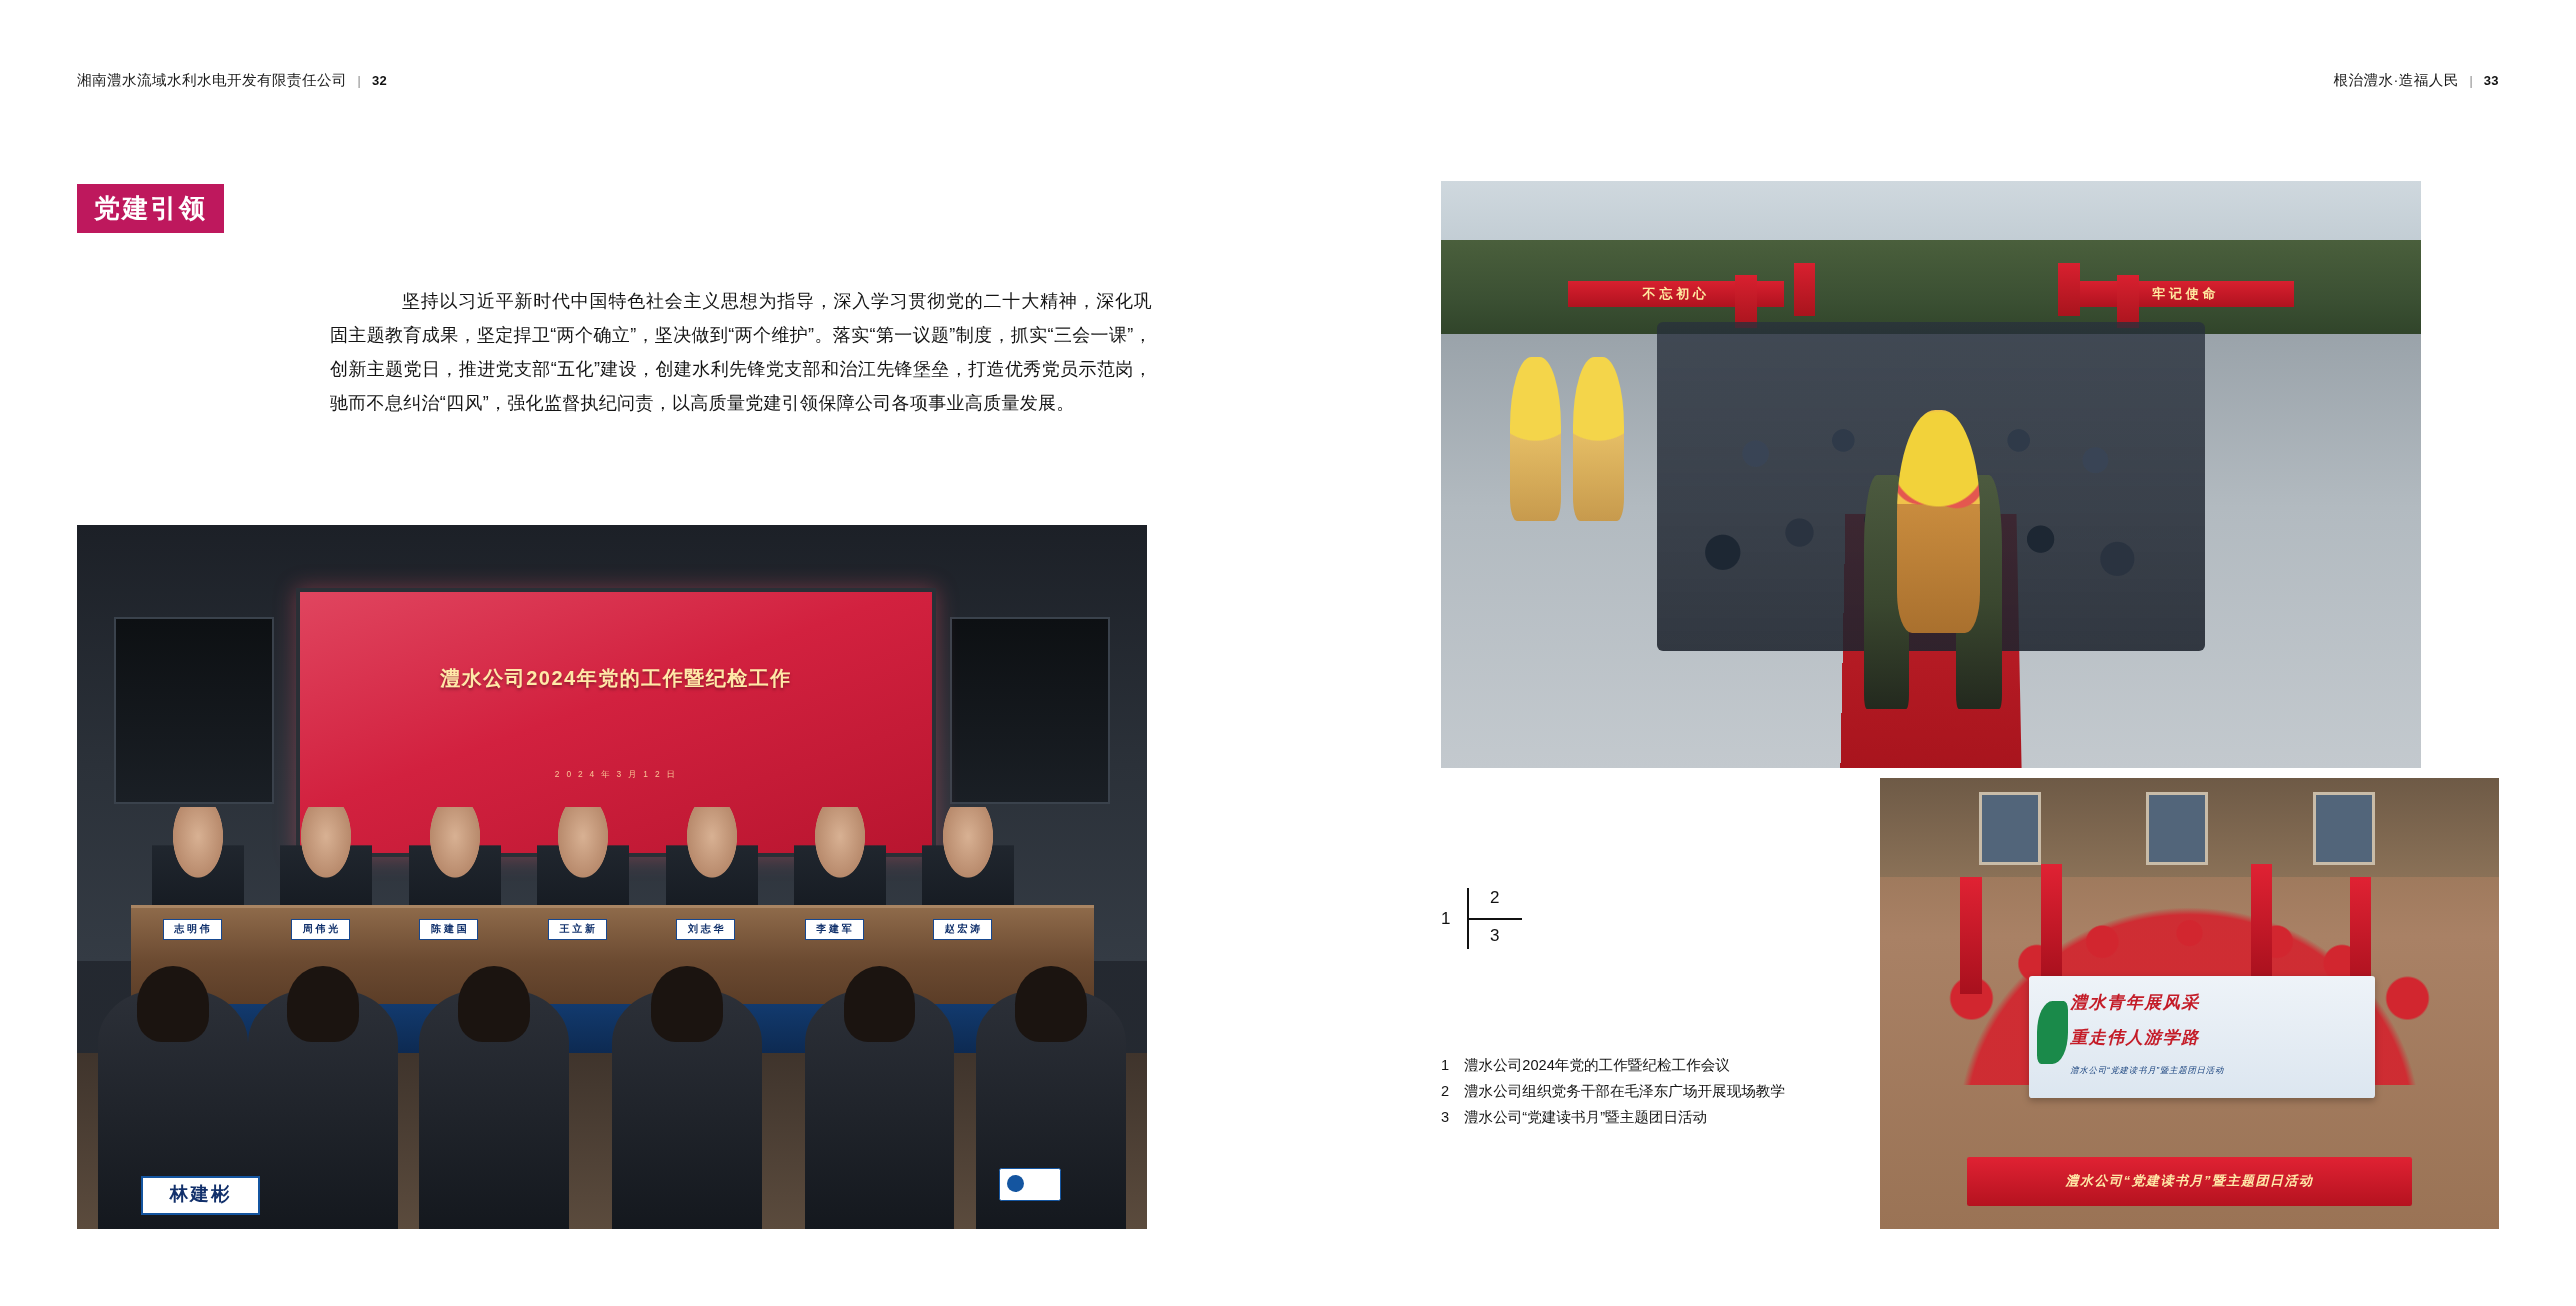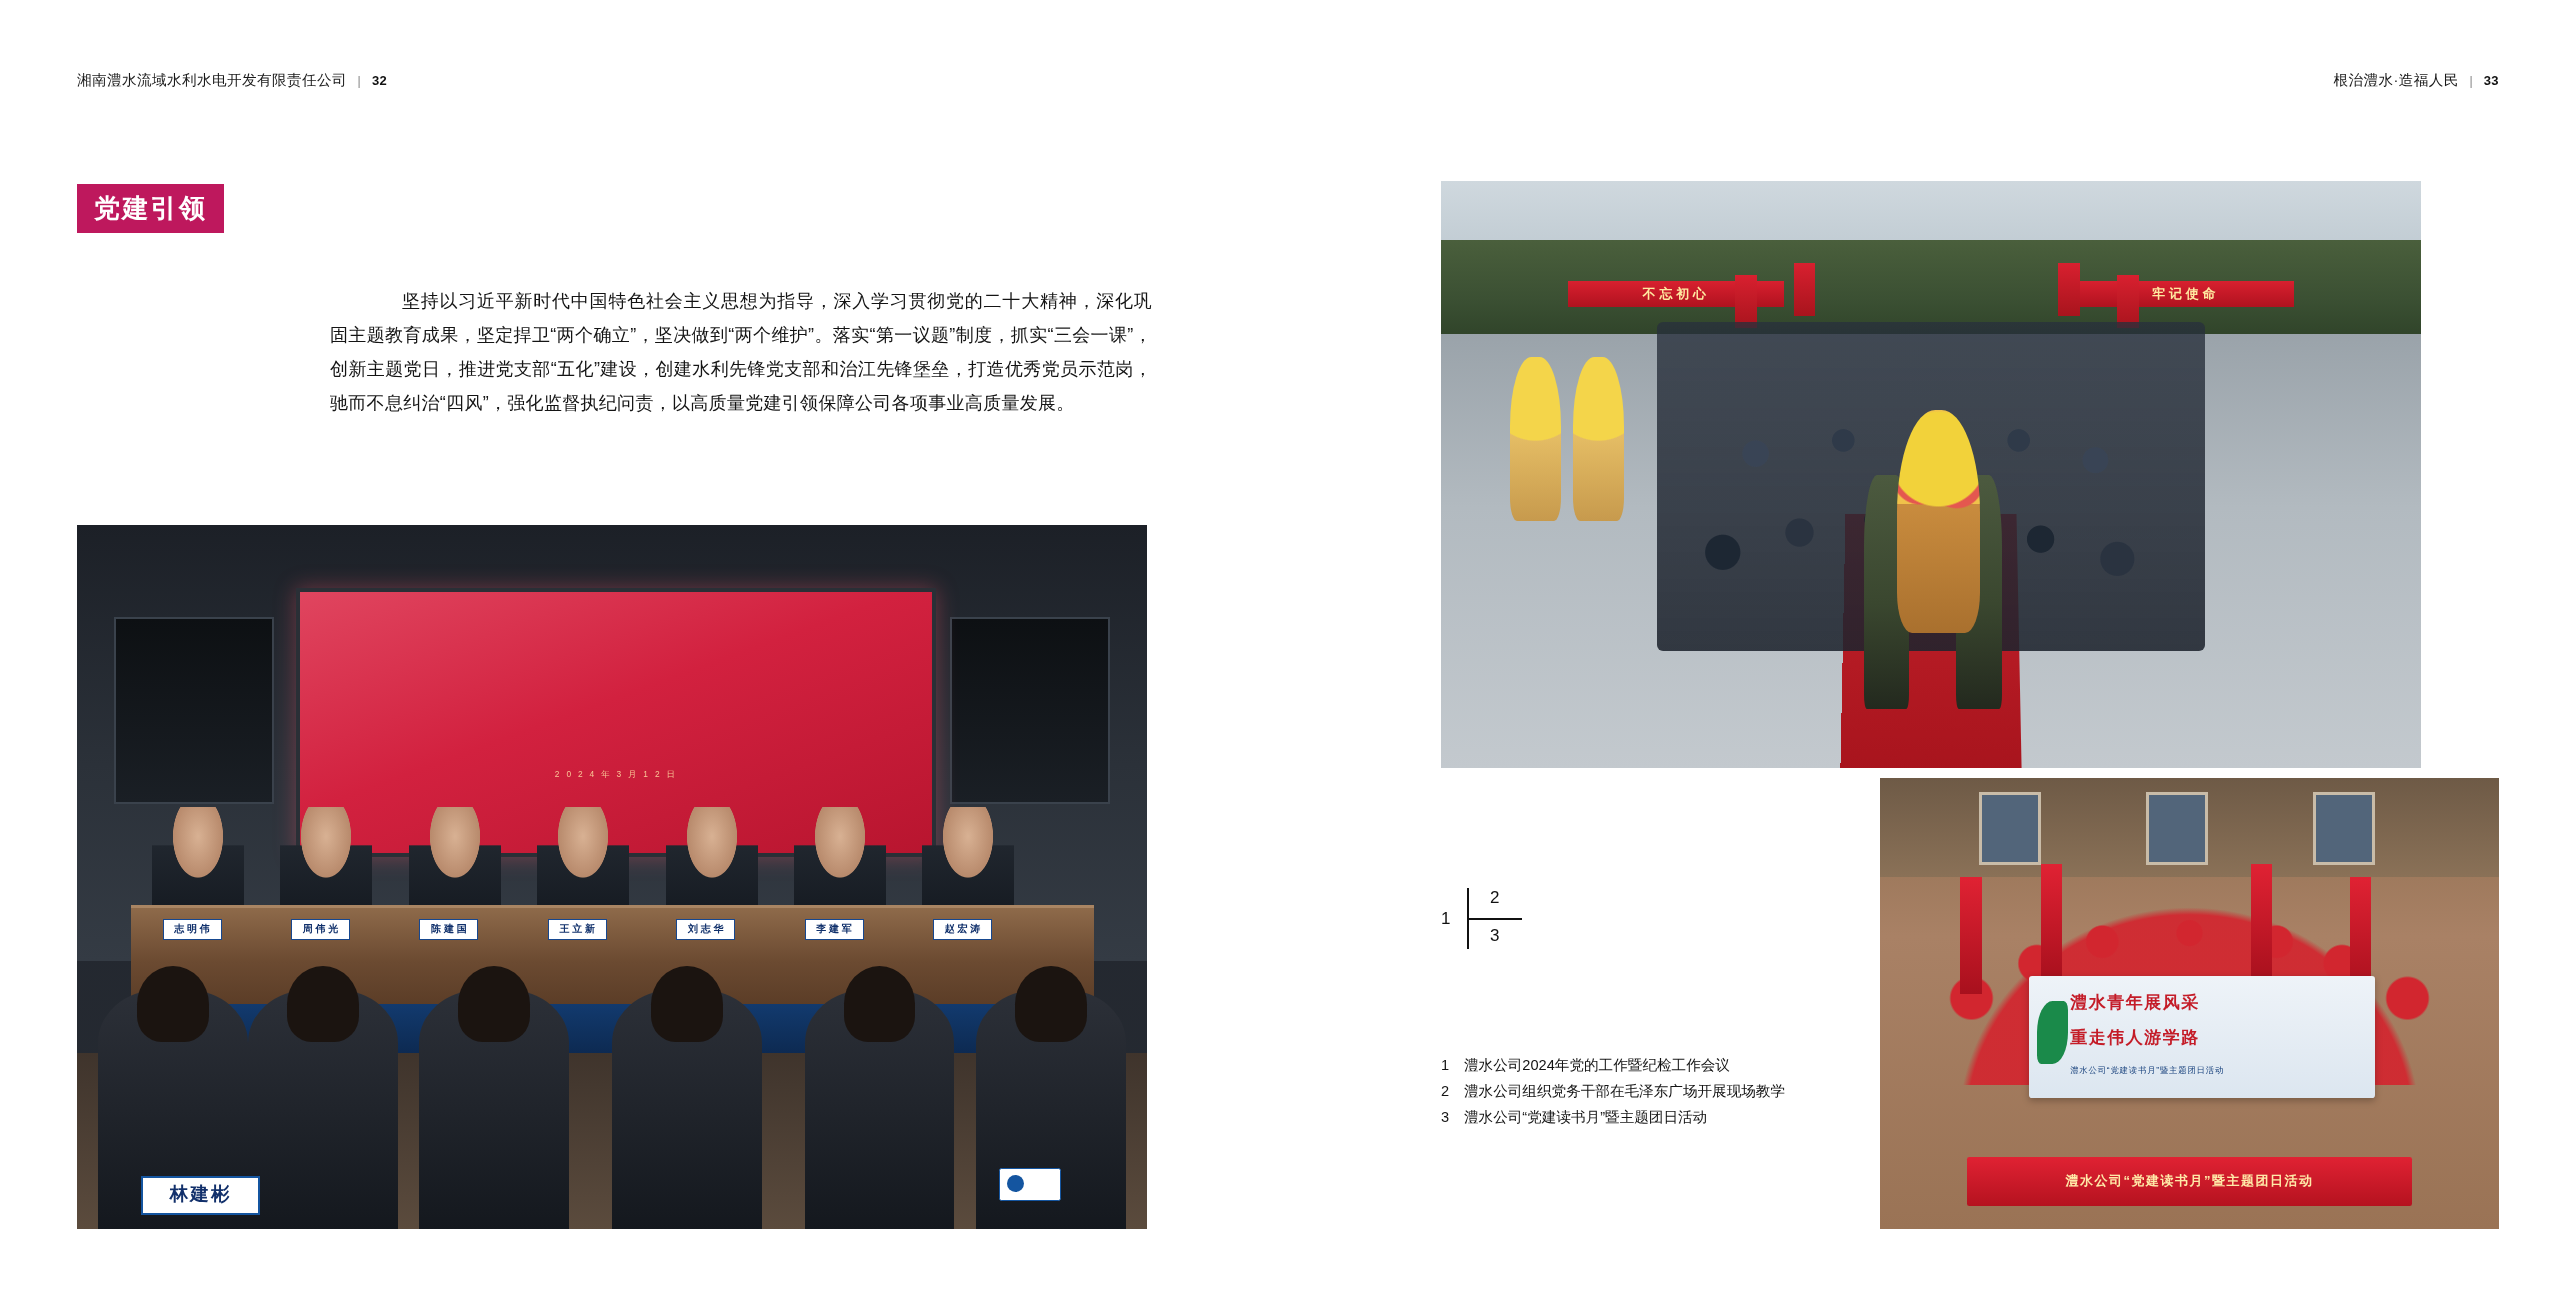--- a/index.html
+++ b/index.html
@@ -91,20 +91,21 @@
     height: 587px;
     background: linear-gradient(#9aa7b2 0%, #7d8a96 100%);
   }
   
   #photo-formation {
     left: 1880px;
     top: 778px;
     width: 619px;
     height: 451px;
     background: linear-gradient(#6d4a33 0%, #8a6647 100%);
+    font-style: italic;
   }
 
   
   .mt-wall {
     position: absolute; left: 0; top: 0; width: 100%; height: 62%;
     background: linear-gradient(180deg,#1c2027 0%,#2b3139 55%,#343b44 100%);
   }
   .mt-screen {
     position: absolute;
     left: 20.5%; top: 9%; width: 59%; height: 37%;
@@ -469,20 +470,21 @@
 <div class="section-badge">党建引领</div>
 
 <div class="body-copy">坚持以习近平新时代中国特色社会主义思想为指导，深入学习贯彻党的二十大精神，深化巩固主题教育成果，坚定捍卫“两个确立”，坚决做到“两个维护”。落实“第一议题”制度，抓实“三会一课”，创新主题党日，推进党支部“五化”建设，创建水利先锋党支部和治江先锋堡垒，打造优秀党员示范岗，驰而不息纠治“四风”，强化监督执纪问责，以高质量党建引领保障公司各项事业高质量发展。</div>
 
 <div class="photo" id="photo-meeting">
   <div class="mt-wall"></div>
   <div class="mt-sidepanel left"></div>
   <div class="mt-sidepanel right"></div>
 
   <div class="mt-screen">
+    <div class="mt-screen-title">澧水公司2024年党的工作暨纪检工作</div>
     <div class="mt-screen-date">2 0 2 4 年 3 月 1 2 日</div>
   </div>
 
   <div class="mt-seated" style="left:7%"></div>
   <div class="mt-seated" style="left:19%"></div>
   <div class="mt-seated" style="left:31%"></div>
   <div class="mt-seated" style="left:43%"></div>
   <div class="mt-seated" style="left:55%"></div>
   <div class="mt-seated" style="left:67%"></div>
   <div class="mt-seated" style="left:79%"></div>

